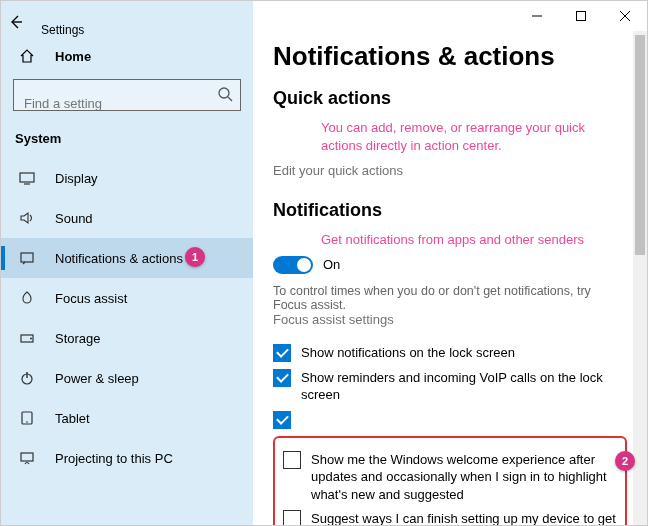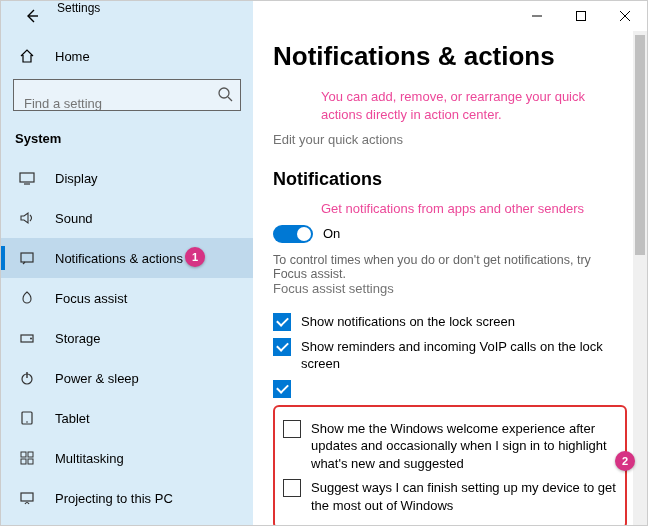--- a/index.html
+++ b/index.html
@@ -1,23 +1,23 @@
 <!DOCTYPE html>
 <html><head>
 <meta charset="utf-8">
 <style>
   * { box-sizing: border-box; margin: 0; padding: 0; }
   body { font-family: "Segoe UI", -apple-system, sans-serif; font-size: 13px; color: #000; background: #fff; width: 648px; height: 526px; overflow: hidden; position: relative; border: 1px solid #ccc; }
   .sidebar { position: absolute; left: 0; top: 0; width: 252px; height: 100%; background: #d9ecf8; overflow: hidden; }
-  .titlebar { height: 36px; display: flex; align-items: flex-start; padding-left: 16px; }
+  .titlebar { height: 36px; display: flex; align-items: flex-end; padding-left: 0; }
   .back-btn { width: 30px; height: 30px; display: flex; align-items: center; justify-content: center; cursor: pointer; }
   .title-txt { margin-left: 10px; font-size: 12px; }
   .home-row { display: flex; align-items: center; height: 38px; padding-left: 18px; cursor: pointer; }
   .home-row .icon { width: 18px; display: inline-flex; }
-  .home-row span.lbl { margin-left: 18px; font-size: 13px; }
+  .home-row span.lbl { margin-left: 18px; font-size: 13px; font-weight: bold; }
   .search-wrap { margin: 4px 12px 12px 12px; position: relative; }
   .search-wrap input { width: 100%; height: 32px; border: 1px solid #666; padding: 16px 30px 0 10px; font-size: 13px; background: #eaf3fa; color: #4d7c0f; font-family: inherit; }
   .search-wrap .sicon { position: absolute; right: 8px; top: 7px; pointer-events: none; }
   .cat { font-weight: 600; font-size: 13px; padding: 8px 0 12px 14px; }
   .navlist { }
   .navitem { display: flex; align-items: center; height: 40px; padding-left: 18px; cursor: pointer; position: relative; }
   .navitem .icon { width: 18px; display: inline-flex; color: #333; }
   .navitem .lbl { margin-left: 18px; font-size: 13px; }
   .navitem.sel { background: #bfd9ec; }
   .navitem.sel::before { content: ""; position: absolute; left: 0; top: 8px; bottom: 8px; width: 4px; background: #0078d4; }
@@ -136,31 +136,20 @@
           <svg width="16" height="16" viewBox="0 0 16 16">
             <rect x="3" y="2" width="10" height="12" rx="1" stroke="#333" stroke-width="1.2" fill="none"></rect>
             <circle cx="8" cy="12" r="0.8" fill="#333"></circle>
           </svg>
         </span>
       <span class="lbl">Tablet</span>
     </div>
     <div class="navitem">
       <span class="icon">
           <svg width="16" height="16" viewBox="0 0 16 16">
-            <rect x="2" y="2" width="5" height="5" stroke="#333" fill="none"></rect>
-            <rect x="9" y="2" width="5" height="5" stroke="#333" fill="none"></rect>
-            <rect x="2" y="9" width="5" height="5" stroke="#333" fill="none"></rect>
-            <rect x="9" y="9" width="5" height="5" stroke="#333" fill="none"></rect>
-          </svg>
-        </span>
-      <span class="lbl">Multitasking</span>
-    </div>
-    <div class="navitem">
-      <span class="icon">
-          <svg width="16" height="16" viewBox="0 0 16 16">
             <rect x="2" y="3" width="12" height="8" stroke="#333" stroke-width="1.2" fill="none"></rect>
             <path d="M6 14 Q8 11 10 14" stroke="#333" stroke-width="1.2" fill="none"></path>
           </svg>
         </span>
       <span class="lbl">Projecting to this PC</span>
     </div>
     <div class="navitem">
       
       
     </div>
@@ -181,20 +170,21 @@
       </div>
     <div class="winbtn">
         <svg width="10" height="10">
           <path d="M0 0 L10 10 M10 0 L0 10" stroke="#000"></path>
         </svg>
       </div>
   </div>
 
   <h1>Notifications &amp; actions</h1>
 
+  <h2>Quick actions</h2>
   <p class="para">You can add, remove, or rearrange your quick actions directly in action center.</p>
   <div class="linkish">Edit your quick actions</div>
 
   <h2 style="margin-top:22px">Notifications</h2>
   <p class="para" style="margin-bottom:4px">Get notifications from apps and other senders</p>
   <div class="toggle-row">
     <div class="toggle"></div>
     <span class="lbl">On</span>
   </div>
   <div class="hint">

